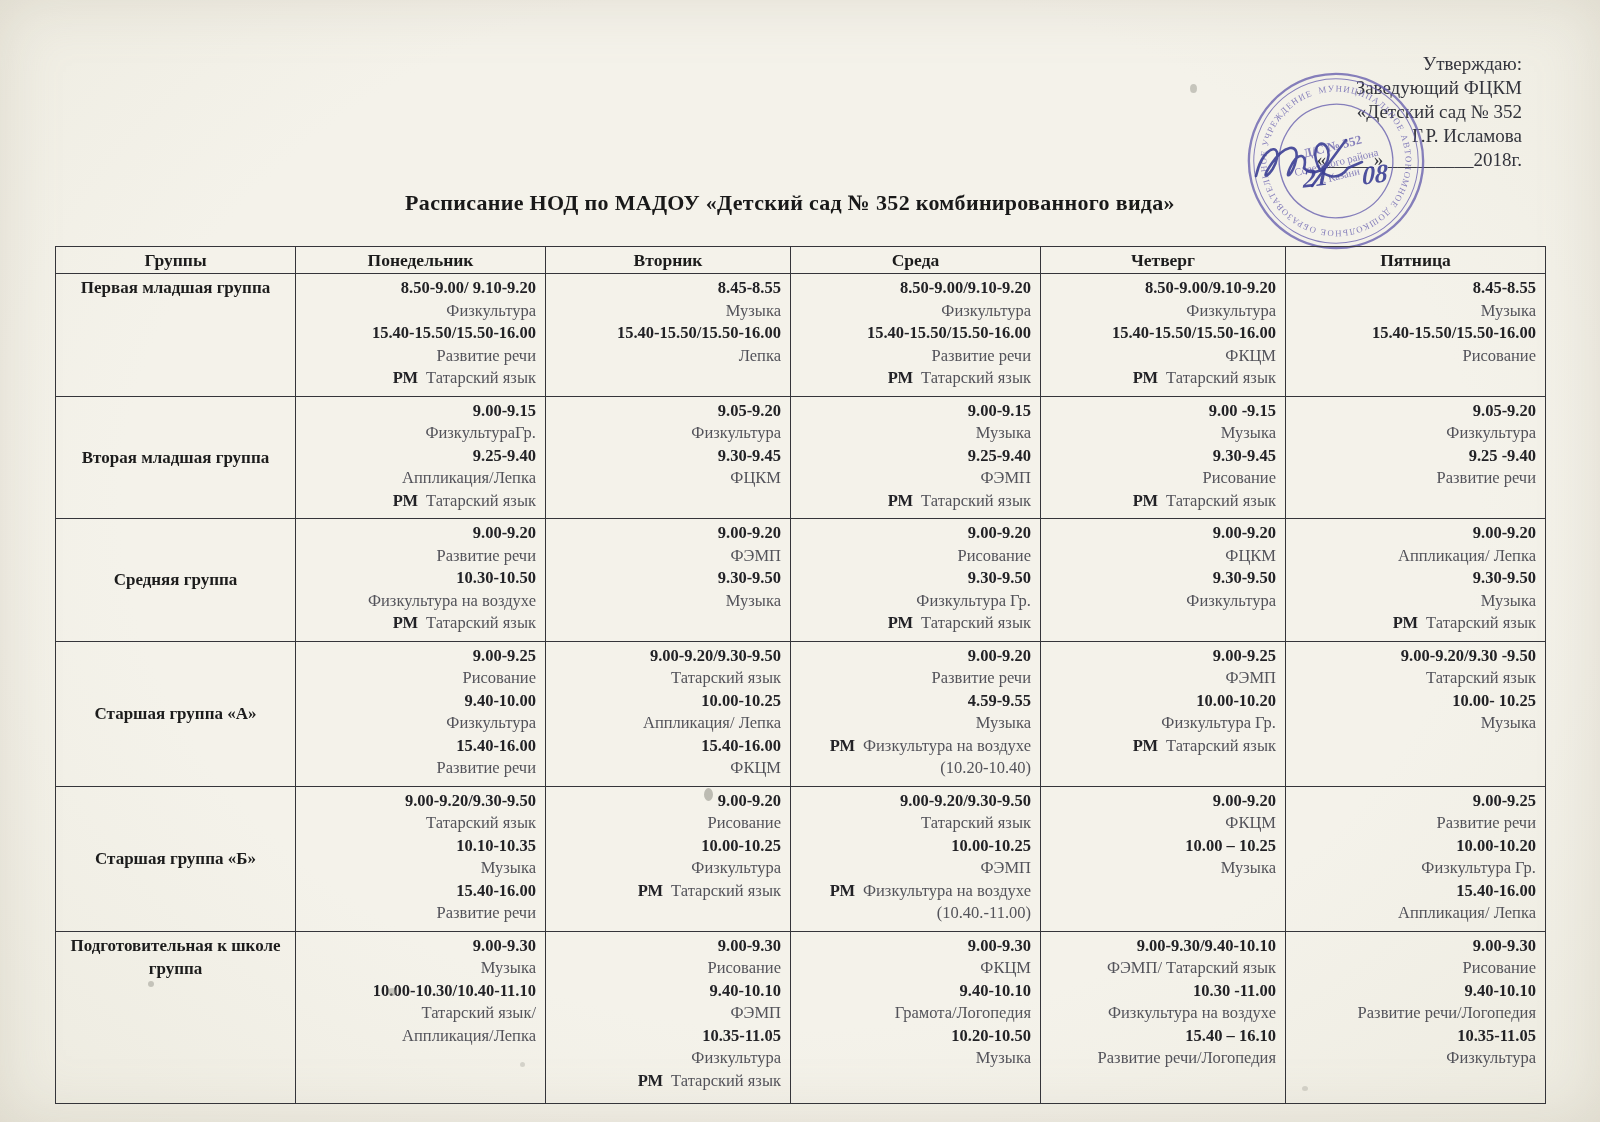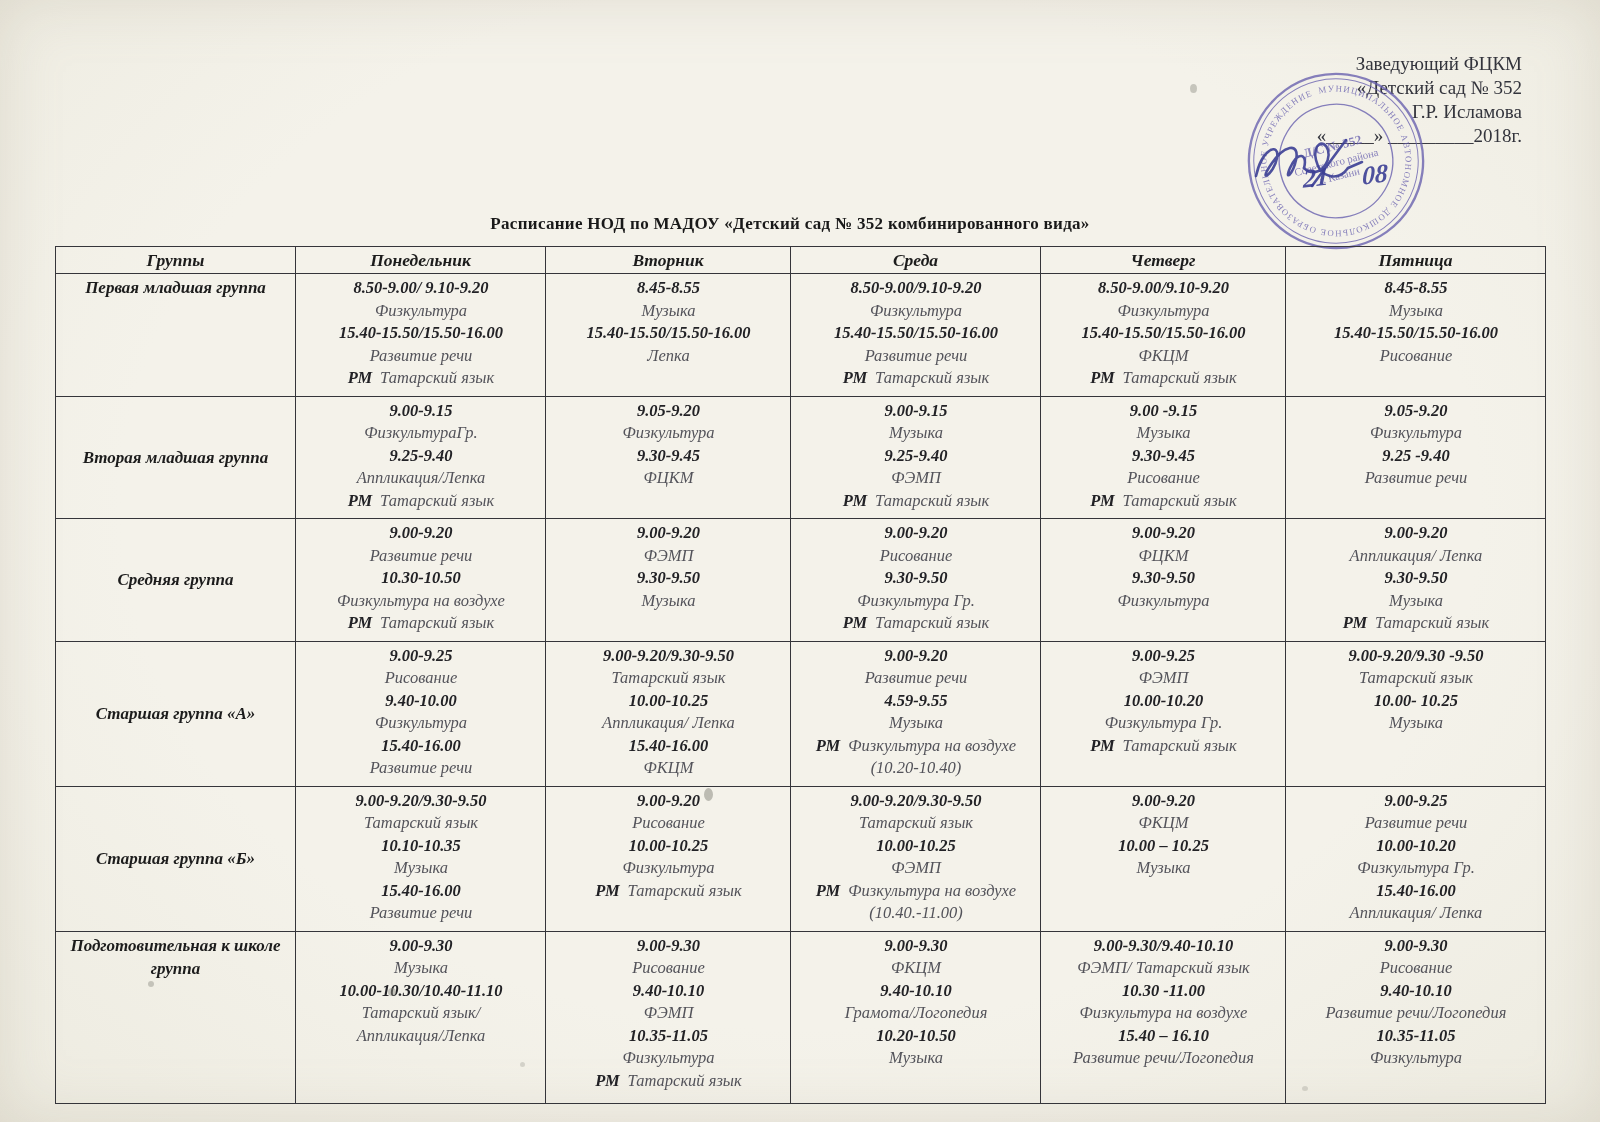--- a/index.html
+++ b/index.html
@@ -28,42 +28,42 @@
   .signature{position:absolute;left:1246px;top:134px;width:180px;height:64px;}
   .hand{
     position:absolute;color:#3c3f95;font-size:26px;font-weight:bold;
     font-style:italic;transform:rotate(-7deg) skewX(-8deg);opacity:.9;
   }
   .hand.day{left:1303px;top:163px;}
   .hand.month{left:1362px;top:160px;}
   
   .title{
     position:absolute;top:190px;left:0;width:1580px;text-align:center;
-    font-size:17px;font-weight:bold;color:#191919;letter-spacing:.3px;margin-top:24px;
+    font-size:22px;font-weight:bold;color:#191919;letter-spacing:.3px;
   }
   
   table.schedule{
     position:absolute;left:55px;top:246px;width:1490px;
-    border-collapse:collapse;table-layout:fixed;font-style:italic;
+    border-collapse:collapse;table-layout:fixed;
   }
   table.schedule th,table.schedule td{
     border:1.6px solid #35353a;
   }
   table.schedule th{
     height:26px;font-size:17.5px;font-weight:bold;color:#1c1c1c;
     text-align:center;padding:0 4px;
   }
   td.group{
     font-size:17px;font-weight:bold;color:#1c1c1c;text-align:center;
     vertical-align:middle;padding:2px 8px;line-height:23px;
   }
   tbody tr:nth-child(1) td.group,
   tbody tr:nth-child(6) td.group{vertical-align:top;}
   td.day{
-    vertical-align:top;text-align:center;padding:3px 9px 6px 10px;
+    vertical-align:top;text-align:right;padding:3px 9px 6px 10px;
     font-size:16.5px;line-height:22.5px;
   }
   .ln.t{font-weight:bold;color:#222226;}
   .ln.a{font-weight:normal;color:#53535a;}
   .ln.p{font-weight:normal;color:#53535a;}
   .ln.p b{color:#222226;margin-right:8px;}
   tbody tr:nth-child(1){height:115px;}
   tbody tr:nth-child(2){height:109px;}
   tbody tr:nth-child(3){height:111px;}
   tbody tr:nth-child(4){height:132px;}
@@ -78,20 +78,21 @@
   .s5{left:520px;top:1062px;width:5px;height:5px;opacity:.3;}
   .s6{left:1302px;top:1086px;width:6px;height:5px;opacity:.3;}
 </style>
 </head>
 <body>
 
 <div class="page">
 
   <div class="approval">
     <div>
+        <div>Утверждаю:</div>
         <div>Заведующий ФЦКМ</div>
         <div>«Детский сад № 352</div>
       </div>
     <div class="sign-line">
       <span>Г.Р. Исламова</span>
     </div>
     <div class="date-line">«_____» _________2018г.</div>
   </div>
 
   <svg class="stamp" viewBox="0 0 190 190">

